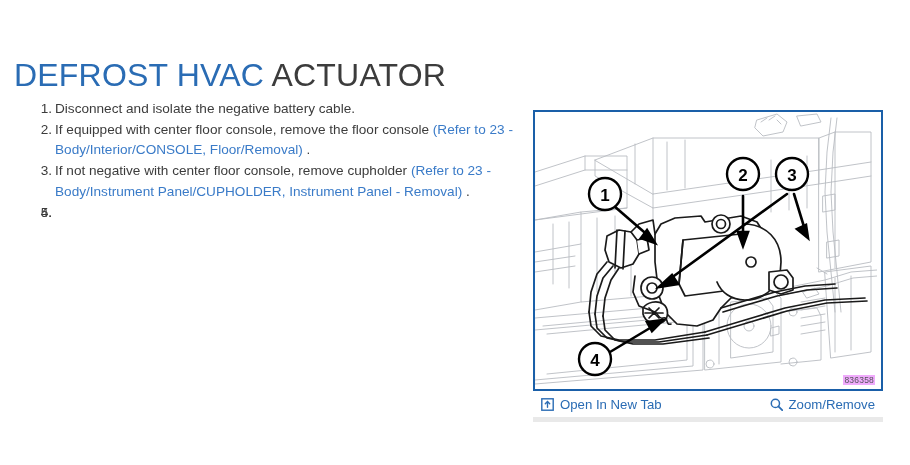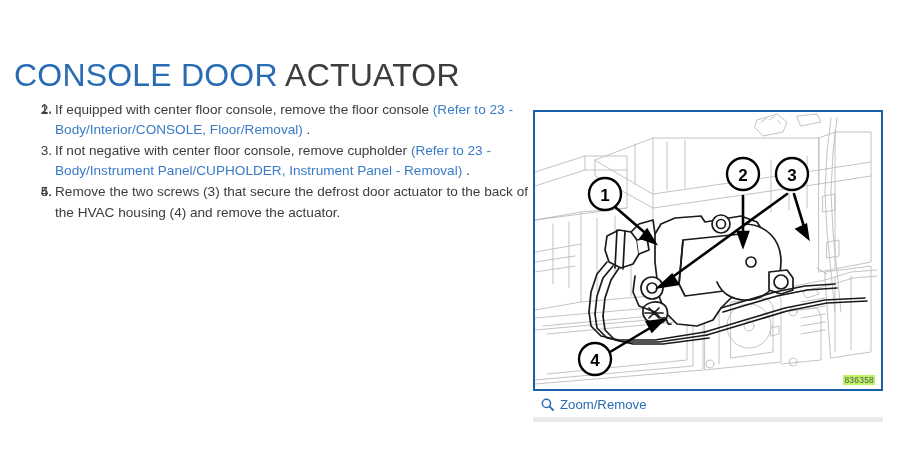--- a/index.html
+++ b/index.html
@@ -81,21 +81,21 @@
   }
   #figure-svg { display: block; }
 
   #figure-id {
     position: absolute;
     right: 6px;
     bottom: 4px;
     font-size: 8.5px;
     color: #55565a;
     letter-spacing: 0.2px;
-    background: #bef264;
+    background: #f0abfc;
     padding: 0 1px;
   }
 
   
   #figure-footer {
     position: absolute;
     left: 0;
     top: 281px;
     width: 350px;
     height: 26px;
@@ -122,30 +122,30 @@
     font-size: 13.2px;
     cursor: pointer;
     white-space: nowrap;
   }
   .footer-action svg { display: block; }
 </style>
 </head>
 <body>
 
 <h1 id="page-title">
-  <span class="t-blue">CONSOLE DOOR</span>
+  <span class="t-blue">DEFROST HVAC</span>
   <span class="t-gray">ACTUATOR</span>
 </h1>
 
 <ol id="procedure-list">
-    <li><span class="num">1.</span></li>
+    <li><span class="num">1.</span><span>Disconnect and isolate the negative battery cable.</span></li>
     <li><span class="num">2.</span><span>If equipped with center floor console, remove the floor console </span><a class="link" href="#">(Refer to 23 - Body/Interior/CONSOLE, Floor/Removal)</a><span> .</span></li>
     <li><span class="num">3.</span><span>If not negative with center floor console, remove cupholder </span><a class="link" href="#">(Refer to 23 - Body/Instrument Panel/CUPHOLDER, Instrument Panel - Removal)</a><span> .</span></li>
     <li><span class="num">4.</span></li>
-    <li><span class="num">5.</span><span>Remove the two screws (3) that secure the defrost door actuator to the back of the HVAC housing (4) and remove the actuator.</span></li>
+    <li><span class="num">5.</span></li>
   </ol>
 
 <div id="figure-panel">
 
   <div id="figure-frame">
     <svg id="figure-svg" width="342" height="273" viewBox="0 0 342 273" xmlns="http://www.w3.org/2000/svg">
       <rect x="0" y="0" width="342" height="273" fill="#ffffff"></rect>
 
       <g stroke="#b9bcc2" stroke-width="0.9" fill="none" stroke-linejoin="round" stroke-linecap="round">
 
@@ -304,20 +304,29 @@
           <circle cx="60" cy="247" r="16" fill="#ffffff" stroke="#000000" stroke-width="2.4"></circle>
           <text x="60" y="254" fill="#000000">4</text>
         </g>
       </g>
     </svg>
 
     <div id="figure-id">836358</div>
   </div>
 
   <div id="figure-footer">
+    <div class="footer-action">
+      <span>
+        <svg width="13" height="13" viewBox="0 0 13 13">
+          <rect x="0.8" y="0.8" width="11.4" height="11.4" fill="none" stroke="#2a6cb4" stroke-width="1.4"></rect>
+          <path d="M6.5 9.2 L6.5 3.8 M6.5 3.4 L4.3 5.8 M6.5 3.4 L8.7 5.8" fill="none" stroke="#2a6cb4" stroke-width="1.4" stroke-linecap="round"></path>
+        </svg>
+      </span>
+      <span>Open In New Tab</span>
+    </div>
 
     <div class="footer-action">
       <span>
         <svg width="13" height="13" viewBox="0 0 13 13">
           <circle cx="5.4" cy="5.4" r="4.1" fill="none" stroke="#2a6cb4" stroke-width="1.5"></circle>
           <line x1="8.4" y1="8.4" x2="12.2" y2="12.2" stroke="#2a6cb4" stroke-width="1.8" stroke-linecap="round"></line>
         </svg>
       </span>
       <span>Zoom/Remove</span>
     </div>

